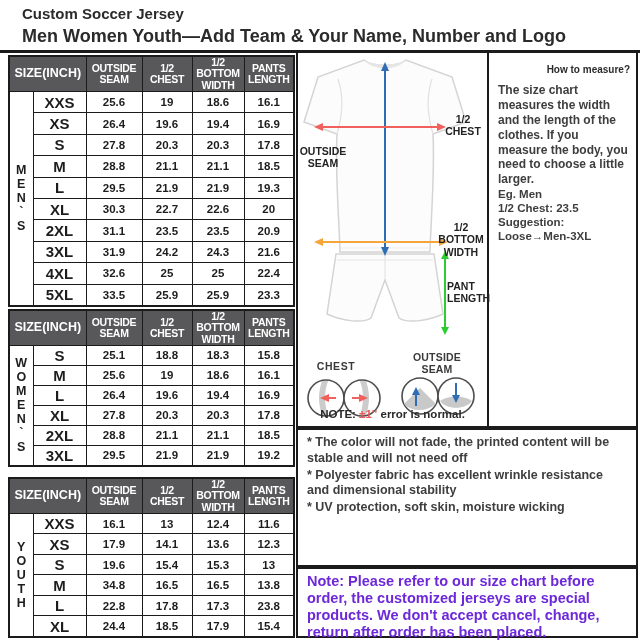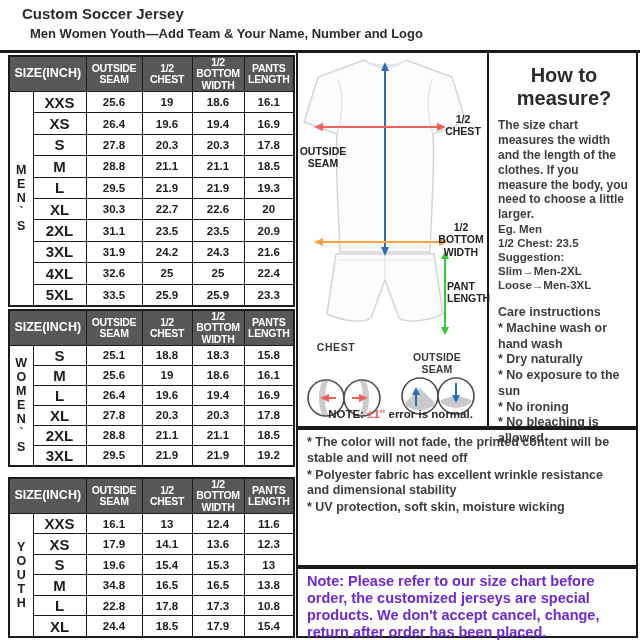--- a/index.html
+++ b/index.html
@@ -1,21 +1,21 @@
 <!DOCTYPE html>
 <html><head>
 <meta charset="utf-8">
 <style>
   html,body{margin:0;padding:0;background:#fff;}
   #frame{position:relative;width:640px;height:640px;background:#fff;overflow:hidden;
          font-family:"Liberation Sans","DejaVu Sans",sans-serif;color:#2e2e2e;}
   .abs{position:absolute;}
   
   .title{left:22px;top:5px;font-size:15px;font-weight:bold;color:#2b2b2b;}
-  .subtitle{left:22px;top:26px;font-size:13px;font-weight:bold;color:#2b2b2b;margin-left:8px;}
+  .subtitle{left:22px;top:26px;font-size:18px;font-weight:bold;color:#2b2b2b;}
   .topline{left:0;top:50px;width:640px;height:3px;background:#1b1b1b;}
   
   table.size{border-collapse:collapse;table-layout:fixed;width:285px;
              border:2px solid #1b1b1b;}
   table.size th,table.size td{border:1px solid #1b1b1b;text-align:center;
              vertical-align:middle;padding:0;}
   table.size thead th{background:#58585a;color:#fff;font-weight:bold;
              font-size:10.5px;line-height:1.08;letter-spacing:-0.3px;height:33px;}
   table.size thead th.sizehdr{font-size:12.5px;letter-spacing:0;}
   td.group{font-size:12.5px;font-weight:bold;line-height:1.12;white-space:pre-line;color:#1d1d1d;}
@@ -33,24 +33,24 @@
               box-sizing:border-box;padding:5px 9px;font-size:12.5px;font-weight:bold;
               color:#3e3e3e;line-height:1.26;}
   .note-box{left:296px;top:567px;width:342px;height:71px;border:2px solid #1b1b1b;
             box-sizing:border-box;padding:4px 9px;font-size:14.5px;font-weight:bold;
             color:#6d28d9;line-height:1.18;}
   
   .dlabel{position:absolute;font-size:10.5px;font-weight:bold;color:#222;
           line-height:1.18;text-align:center;}
   .caption{position:absolute;font-size:10.5px;font-weight:bold;color:#3a3a3a;letter-spacing:0.6px;}
   .dnote{position:absolute;left:0;top:356px;width:100%;text-align:center;
-         font-size:11.5px;font-weight:bold;color:#2a2a2a;margin-left:8px;}
+         font-size:11.5px;font-weight:bold;color:#2a2a2a;}
   .dnote .tol{color:#f25858;}
   
-  .h2m{font-size:20px;font-weight:bold;color:#2b2b2b;text-align:center;margin:2px 0 8px 0;}
+  .h2m{font-size:10px;font-weight:bold;color:#2b2b2b;text-align:right;margin:2px 0 8px 0;}
   .mbody{font-size:12px;font-weight:bold;color:#3e3e3e;line-height:1.24;}
   .example{font-size:11.5px;font-weight:bold;color:#3e3e3e;line-height:1.22;}
   .care{margin-top:13px;font-size:12.5px;font-weight:bold;color:#3e3e3e;line-height:1.26;}
   .fabric-box p{margin:0 0 1px 0;}
 </style>
 </head>
 <body>
 
 <div id="frame">
 
@@ -276,21 +276,21 @@
           <td class="size-value">34.8</td>
           <td class="size-value">16.5</td>
           <td class="size-value">16.5</td>
           <td class="size-value">13.8</td>
         </tr>
         <tr>
           <td class="size-label">L</td>
           <td class="size-value">22.8</td>
           <td class="size-value">17.8</td>
           <td class="size-value">17.3</td>
-          <td class="size-value">10.8</td>
+          <td class="size-value">23.8</td>
         </tr>
         <tr>
           <td class="size-label">XL</td>
           <td class="size-value">24.4</td>
           <td class="size-value">18.5</td>
           <td class="size-value">17.9</td>
           <td class="size-value">15.4</td>
         </tr>
       </tbody>
   </table>
@@ -356,46 +356,37 @@
           <circle cx="158" cy="344" r="18" fill="#fff" stroke="#4d4d4d" stroke-width="1.6"></circle>
           <path d="M142,349 C150,343 166,343 174,349 C168,358 148,358 142,349 Z" fill="#c9c9c9"></path>
           <line x1="158" y1="331" x2="158" y2="344" stroke="#2e6db4" stroke-width="2"></line>
           <path d="M158,351 L154,343 L162,343 Z" fill="#2e6db4"></path>
         </g>
       </svg>
       <div class="dlabel" style="left:142px;top:61px;width:46px;">1/2 CHEST</div>
       <div class="dlabel" style="left:0px;top:93px;width:50px;">OUTSIDE SEAM</div>
       <div class="dlabel" style="left:137px;top:169px;width:52px;">1/2 BOTTOM WIDTH</div>
       <div class="dlabel" style="left:149px;top:228px;width:22px;text-align:center;">PANT LENGTH</div>
-      <div class="caption" style="left:12px;top:289px;width:52px;text-align:center;">CHEST</div>
+      <div class="caption" style="left:12px;top:308px;width:52px;text-align:center;">CHEST</div>
       <div class="caption" style="left:99px;top:299px;width:80px;text-align:center;letter-spacing:0.2px;">OUTSIDE SEAM</div>
       <div class="dnote">
         <span>NOTE:</span>
         <span class="tol">±1''</span>
         <span>error is normal.</span>
       </div>
     </div>
 
     <div class="text-col">
       <div class="h2m">How to measure?</div>
       <div class="mbody">The size chart measures the width and the length of the clothes. If you measure the body, you need to choose a little larger.</div>
       <div class="example">
         <div>Eg. Men</div>
         <div>1/2 Chest: 23.5</div>
         <div>Suggestion:</div>
-        <div>Slim→Men-2XL</div>
         <div>Loose→Men-3XL</div>
-      </div>
-      <div class="care">
-        <div>Care instructions</div>
-        <div>* Machine wash or hand wash</div>
-        <div>* Dry naturally</div>
-        <div>* No exposure to the sun</div>
-        <div>* No ironing</div>
-        <div>* No bleaching is allowed</div>
       </div>
     </div>
   </div>
 
   <div class="abs fabric-box">
     <p>* The color will not fade, the printed content will be stable and will not need off</p>
     <p>* Polyester fabric has excellent wrinkle resistance and dimensional stability</p>
     <p>* UV protection, soft skin, moisture wicking</p>
   </div>
 

